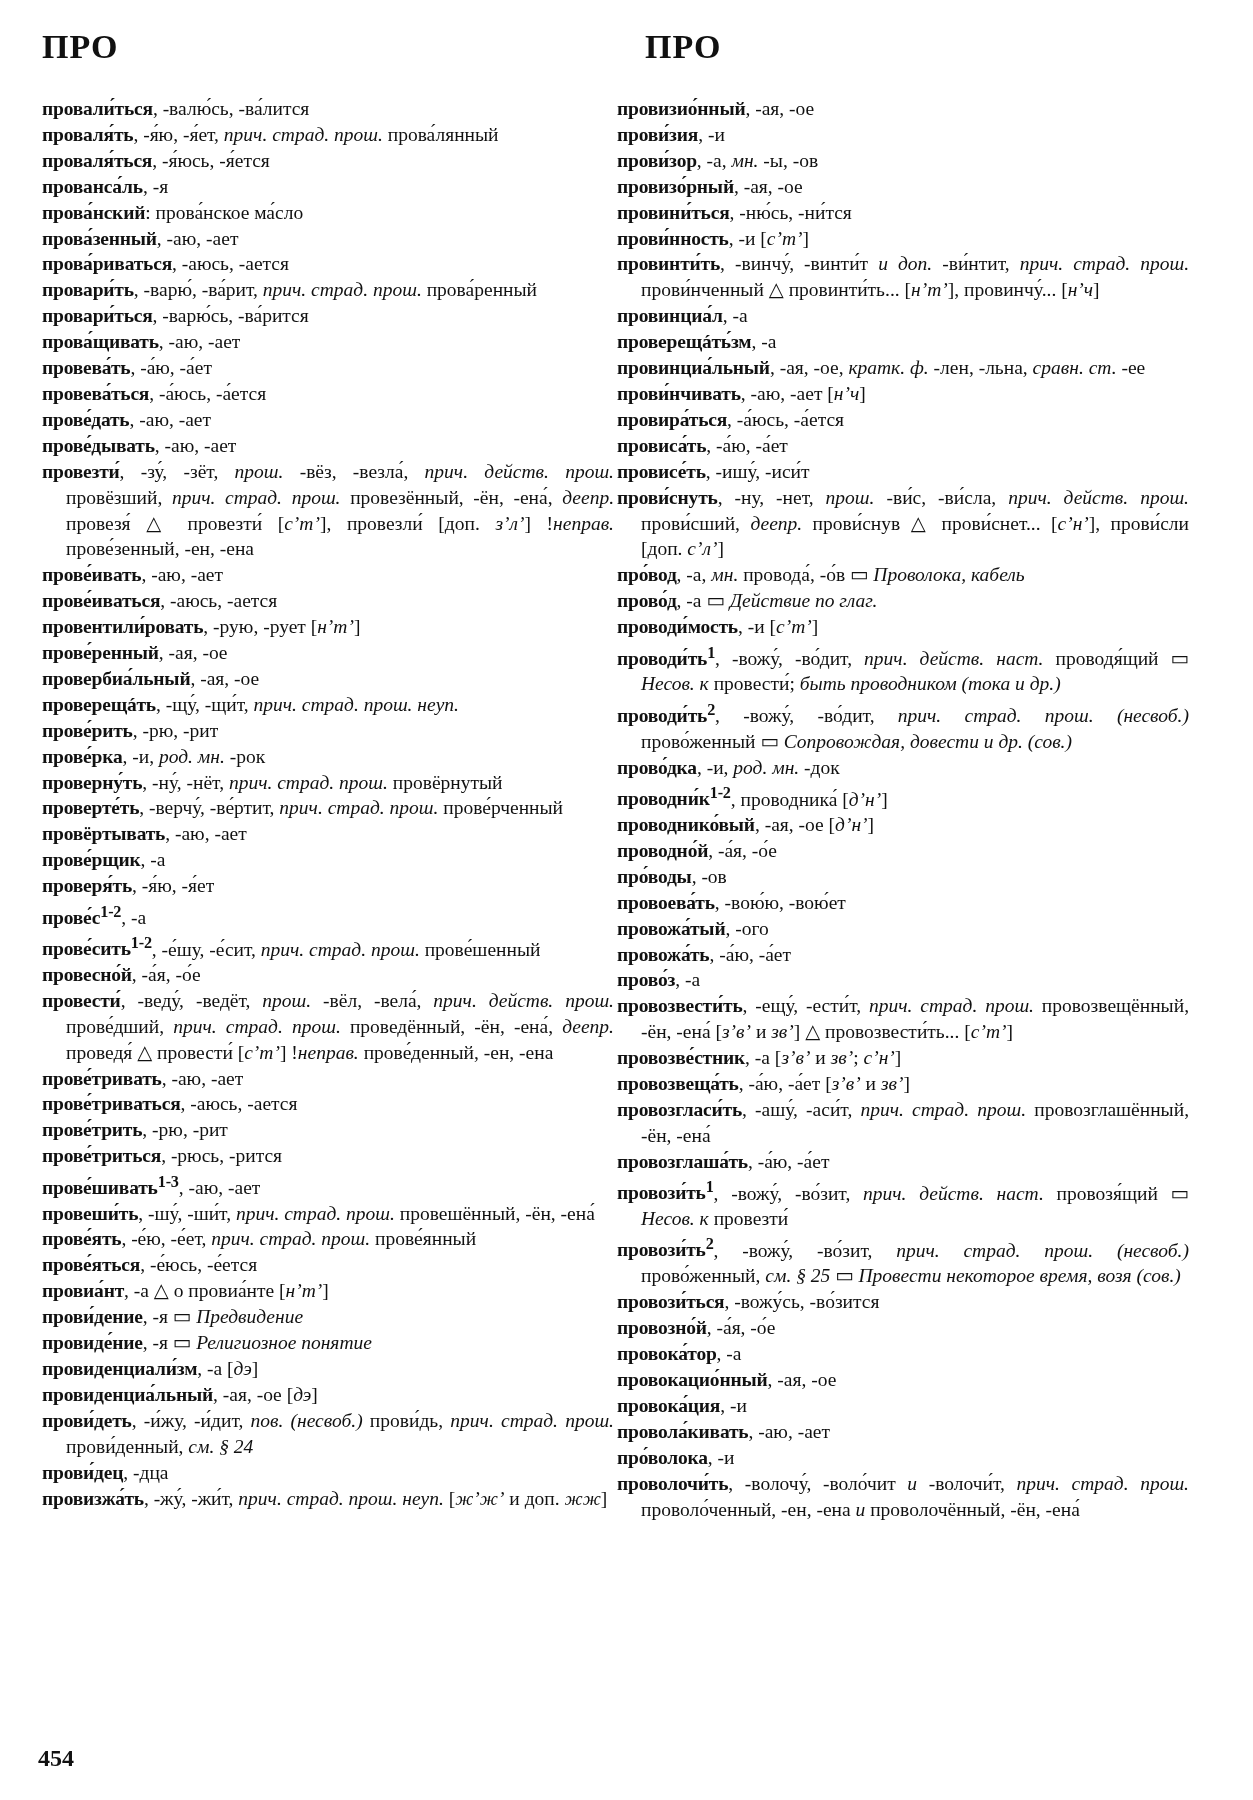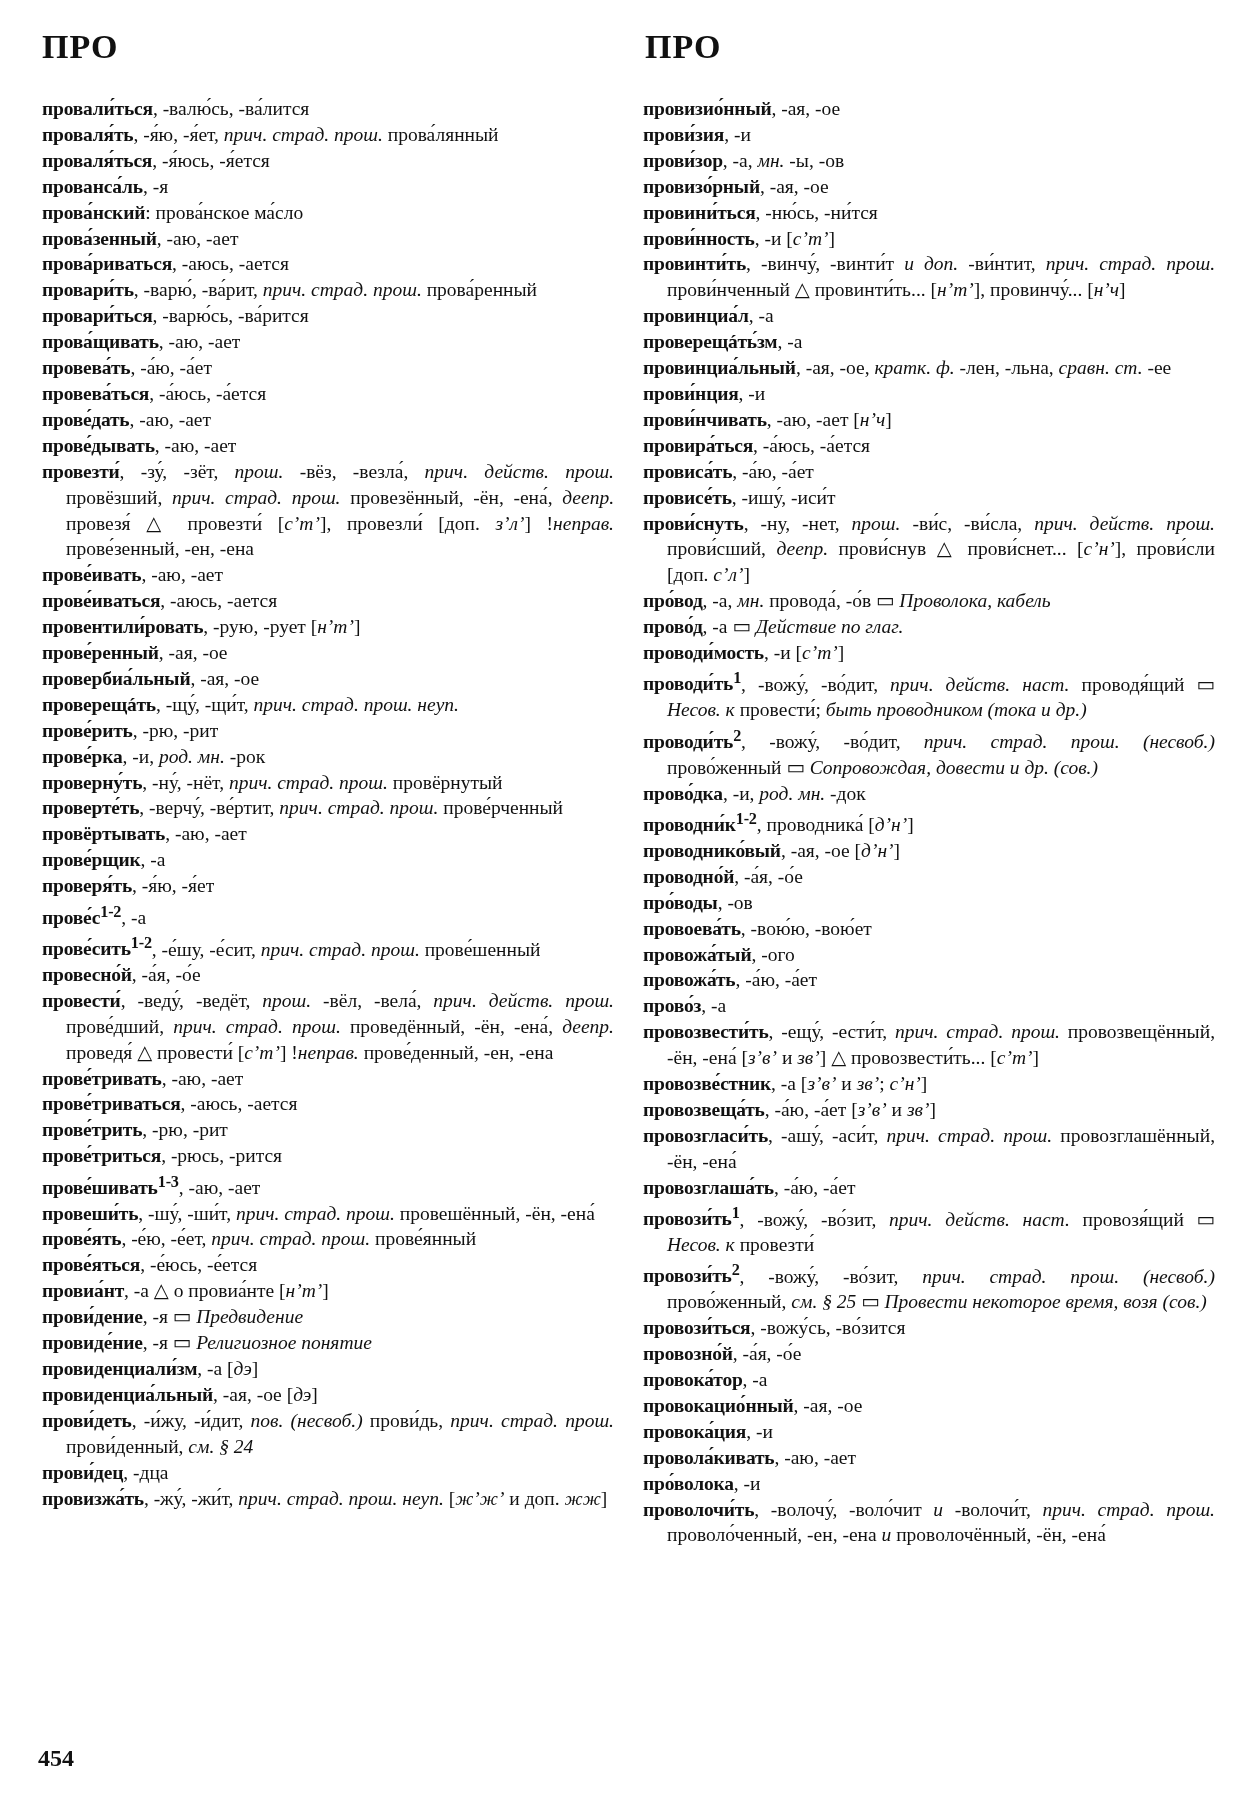--- a/index.html
+++ b/index.html
@@ -4,21 +4,21 @@
 <style>
   html, body { margin:0; padding:0; background:#ffffff; }
   body { width:1253px; height:1800px; position:relative; overflow:hidden;
          font-family:"Liberation Serif","DejaVu Serif",serif; color:#111; }
   .head { position:absolute; top:28px; font-size:34px; font-weight:bold; letter-spacing:1px;
           font-family:"Liberation Serif",serif; }
   .head.left { left:42px; }
   .head.right { left:645px; }
   .col { position:absolute; top:96px; width:572px; font-size:19.5px; line-height:25.9px; }
   .col.left { left:42px; }
-  .col.right { left:643px; }
+  .col.right { left:617px; }
   .entry { text-indent:-24px; padding-left:24px; text-align:justify; margin:0; }
   .hw { font-weight:bold; font-family:"Liberation Serif",serif; letter-spacing:-0.2px; }
   .entry i { font-style:italic; }
   .pagenum { position:absolute; left:38px; top:1745px; font-size:24px; font-weight:bold;text-align:center; }
 </style>
 </head>
 <body>
 
 <div class="head left">ПРО</div>
 <div class="head right">ПРО</div>
@@ -77,21 +77,20 @@
     <p class="entry"><b class="hw">провизио́нный</b>, -ая, -ое</p>
     <p class="entry"><b class="hw">прови́зия</b>, -и</p>
     <p class="entry"><b class="hw">прови́зор</b>, -а, <i>мн.</i> -ы, -ов</p>
     <p class="entry"><b class="hw">провизо́рный</b>, -ая, -ое</p>
     <p class="entry"><b class="hw">провини́ться</b>, -ню́сь, -ни́тся</p>
     <p class="entry"><b class="hw">прови́нность</b>, -и [<i>сʼтʼ</i>]</p>
     <p class="entry"><b class="hw">провинти́ть</b>, -винчу́, -винти́т <i>и доп.</i> -ви́нтит, <i>прич. страд. прош.</i> прови́нченный △ провинти́ть... [<i>нʼтʼ</i>], провинчу́... [<i>нʼч</i>]</p>
     <p class="entry"><b class="hw">провинциа́л</b>, -а</p>
     <p class="entry"><b class="hw">проверещáть́зм</b>, -а</p>
     <p class="entry"><b class="hw">провинциа́льный</b>, -ая, -ое, <i>кратк. ф.</i> -лен, -льна, <i>сравн. ст.</i> -ее</p>
-    <p class="entry"><b class="hw">прови́нция</b>, -и</p>
     <p class="entry"><b class="hw">прови́нчивать</b>, -аю, -ает [<i>нʼч</i>]</p>
     <p class="entry"><b class="hw">провира́ться</b>, -а́юсь, -а́ется</p>
     <p class="entry"><b class="hw">провиса́ть</b>, -а́ю, -а́ет</p>
     <p class="entry"><b class="hw">провисе́ть</b>, -ишу́, -иси́т</p>
     <p class="entry"><b class="hw">прови́снуть</b>, -ну, -нет, <i>прош.</i> -ви́с, -ви́сла, <i>прич. действ. прош.</i> прови́сший, <i>деепр.</i> прови́снув △ прови́снет... [<i>сʼнʼ</i>], прови́сли [доп. <i>сʼлʼ</i>]</p>
     <p class="entry"><b class="hw">про́вод</b>, -а, <i>мн.</i> провода́, -о́в ▭ <i>Проволока, кабель</i></p>
     <p class="entry"><b class="hw">прово́д</b>, -а ▭ <i>Действие по глаг.</i></p>
     <p class="entry"><b class="hw">проводи́мость</b>, -и [<i>сʼтʼ</i>]</p>
     <p class="entry"><b class="hw">проводи́ть<sup>1</sup></b>, -вожу́, -во́дит, <i>прич. действ. наст.</i> проводя́щий ▭ <i>Несов. к</i> провести́; <i>быть проводником (тока и др.)</i></p>
     <p class="entry"><b class="hw">проводи́ть<sup>2</sup></b>, -вожу́, -во́дит, <i>прич. страд. прош. (несвоб.)</i> прово́женный ▭ <i>Сопровождая, довести и др. (сов.)</i></p>

